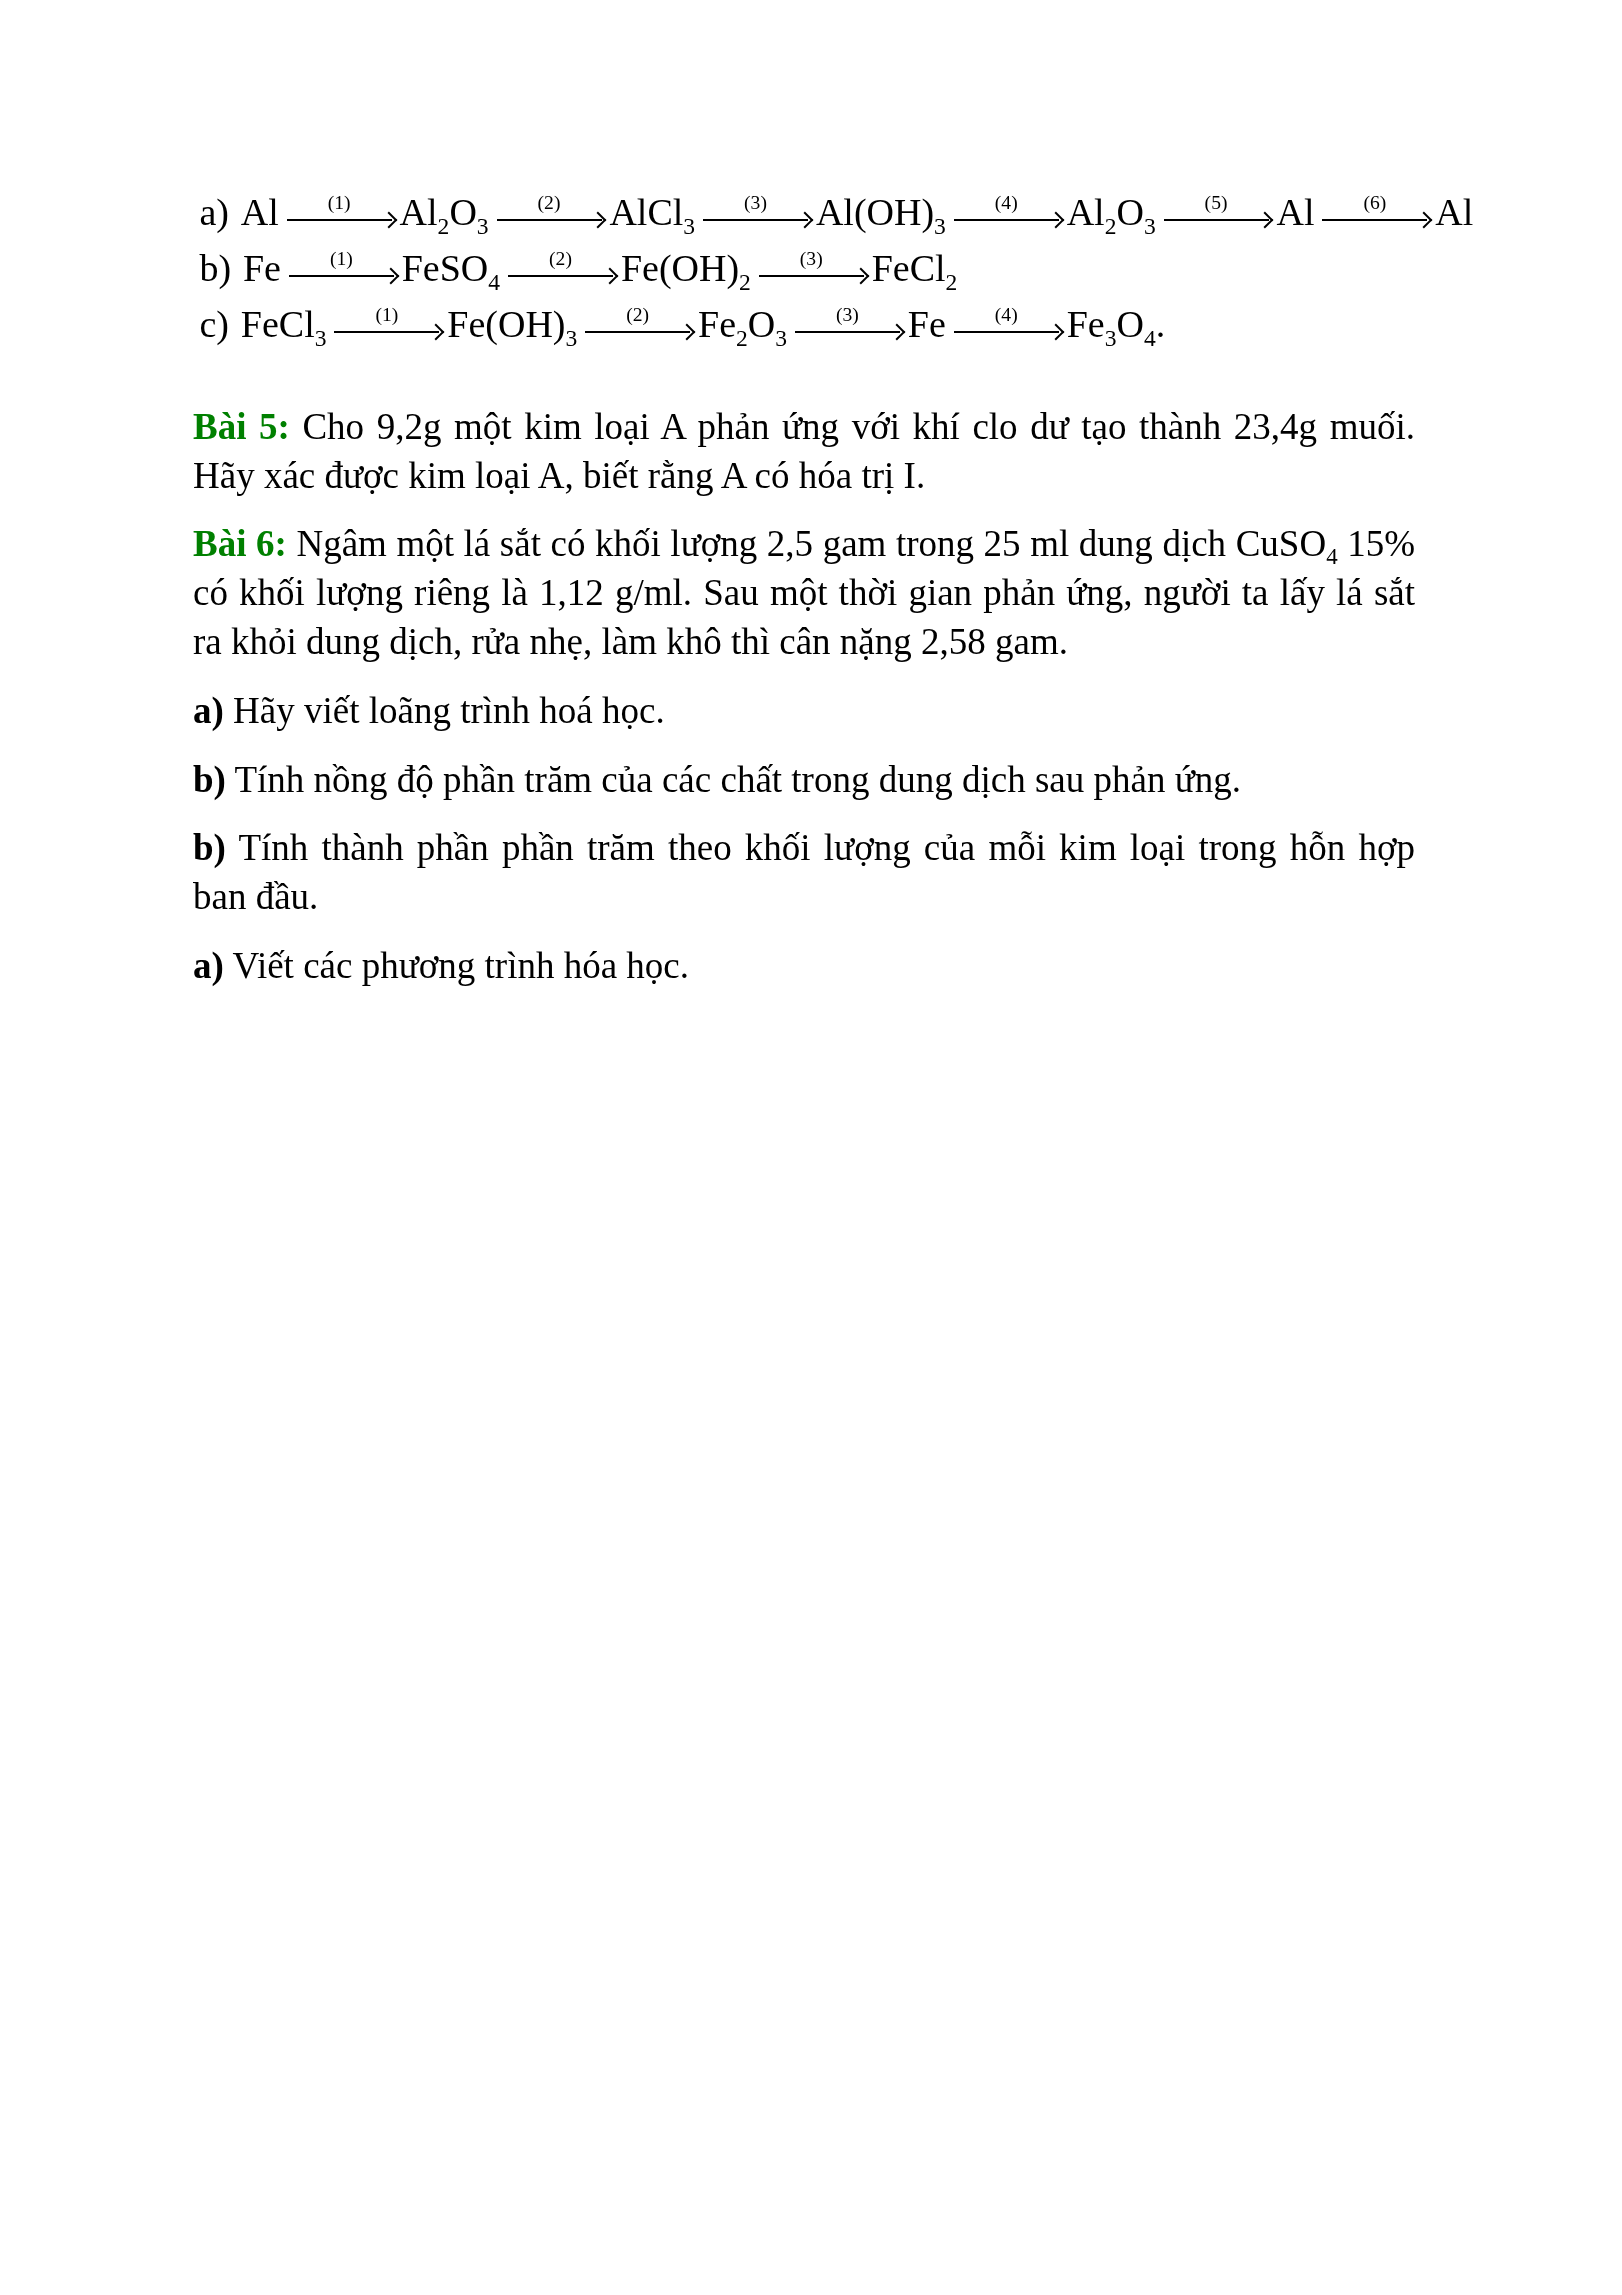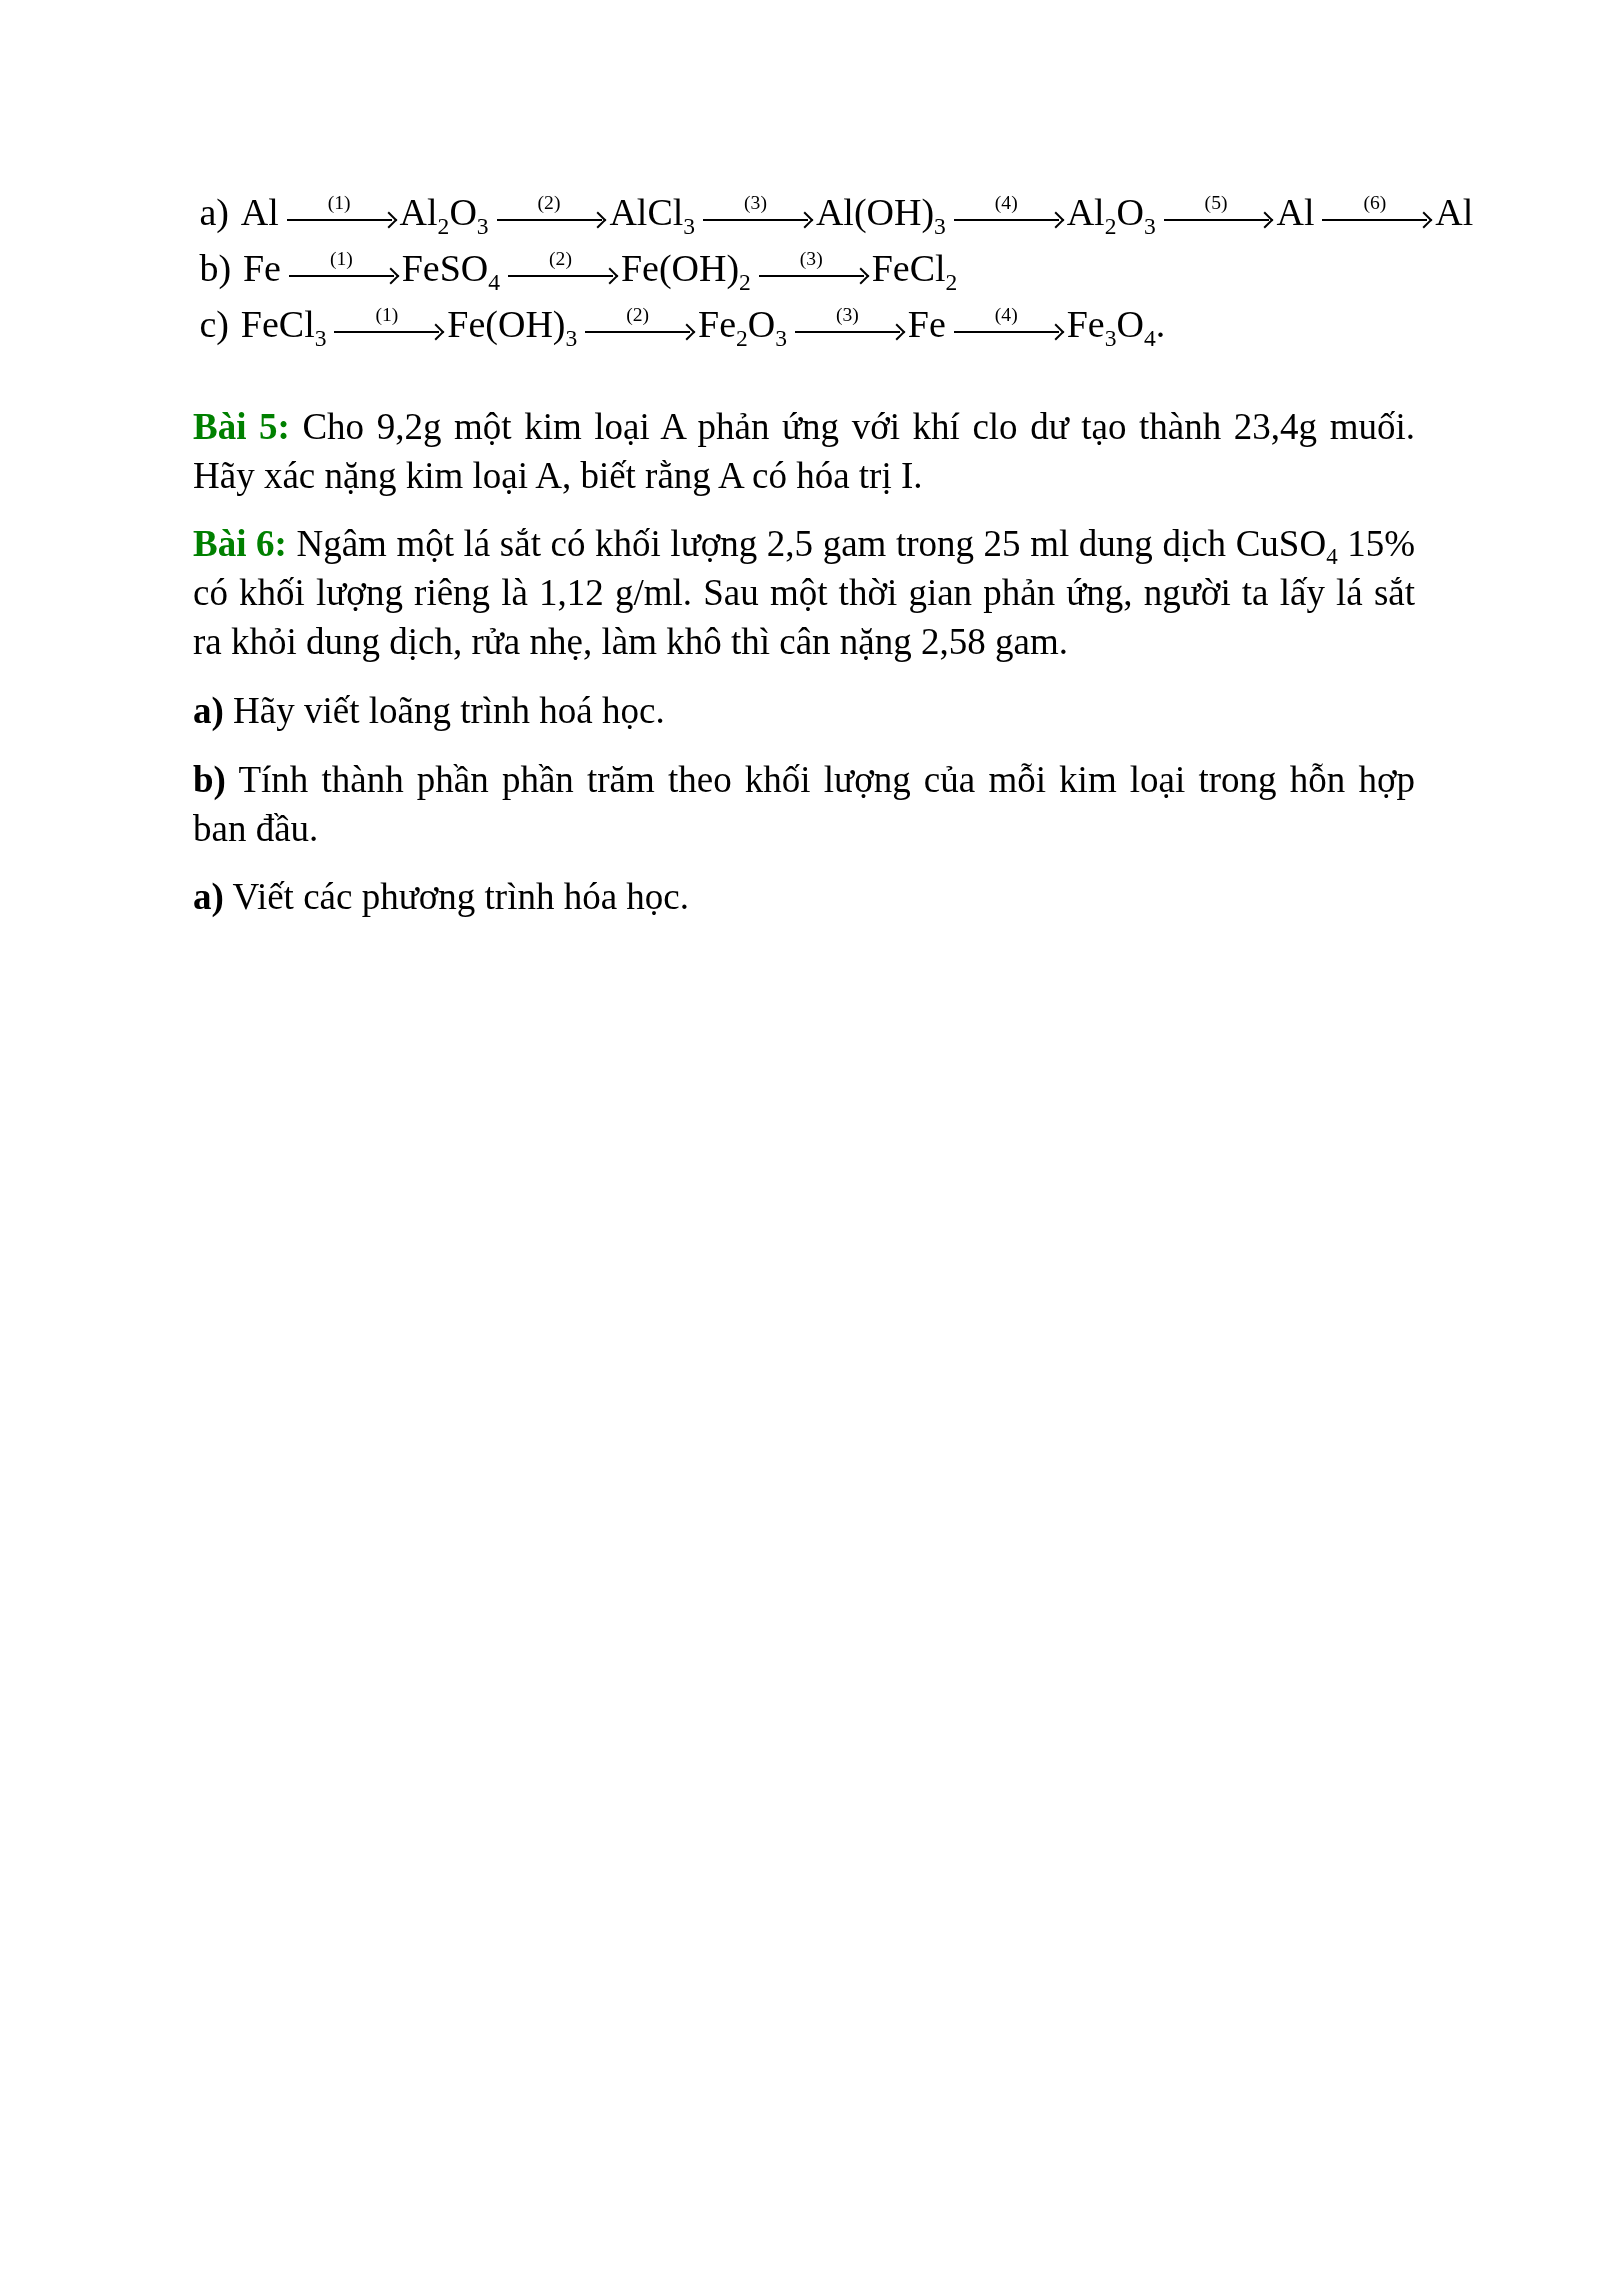--- a/index.html
+++ b/index.html
@@ -152,20 +152,21 @@
           <span class="arrow-num">(3)</span>
         </span>
         <span class="chem">Fe</span>
         <span class="arrow">
           <span class="arrow-num">(4)</span>
         </span>
         <span class="chem">Fe<sub>3</sub>O<sub>4</sub>.</span>
       </div>
     </div>
   <div class="paragraphs" id="paragraphs">
-      <p class="para"><span class="run-label" style="color: rgb(0, 128, 0);">Bài 5:</span><span> Cho 9,2g một kim loại A phản ứng với khí clo dư tạo thành 23,4g muối. Hãy xác nặng kim loại A, biết rằng A có hóa trị I.</span></p>
+      <p class="para"><span class="run-label" style="color: rgb(0, 128, 0);">Bài 5:</span><span> Cho 9,2g một kim loại A phản ứng với khí clo dư tạo thành 23,4g muối. Hãy xác được kim loại A, biết rằng A có hóa trị I.</span></p>
       <p class="para"><span class="run-label" style="color: rgb(0, 128, 0);">Bài 6:</span><span> Ngâm một lá sắt có khối lượng 2,5 gam trong 25 ml dung dịch </span><span class="chem">CuSO<sub>4</sub></span><span> 15% có khối lượng riêng là 1,12 g/ml. Sau một thời gian phản ứng, người ta lấy lá sắt ra khỏi dung dịch, rửa nhẹ, làm khô thì cân nặng 2,58 gam.</span></p>
       <p class="para"><span class="run-bold">a)</span><span> Hãy viết loãng trình hoá học.</span></p>
+      <p class="para"><span class="run-bold">b)</span><span> Tính nồng độ phần trăm của các chất trong dung dịch sau phản ứng.</span></p>
       <p class="para"><span class="run-bold">b)</span><span> Tính thành phần phần trăm theo khối lượng của mỗi kim loại trong hỗn hợp ban đầu.</span></p>
       <p class="para"><span class="run-bold">a)</span><span> Viết các phương trình hóa học.</span></p>
     </div>
 </div>
 
 
 </body></html>

